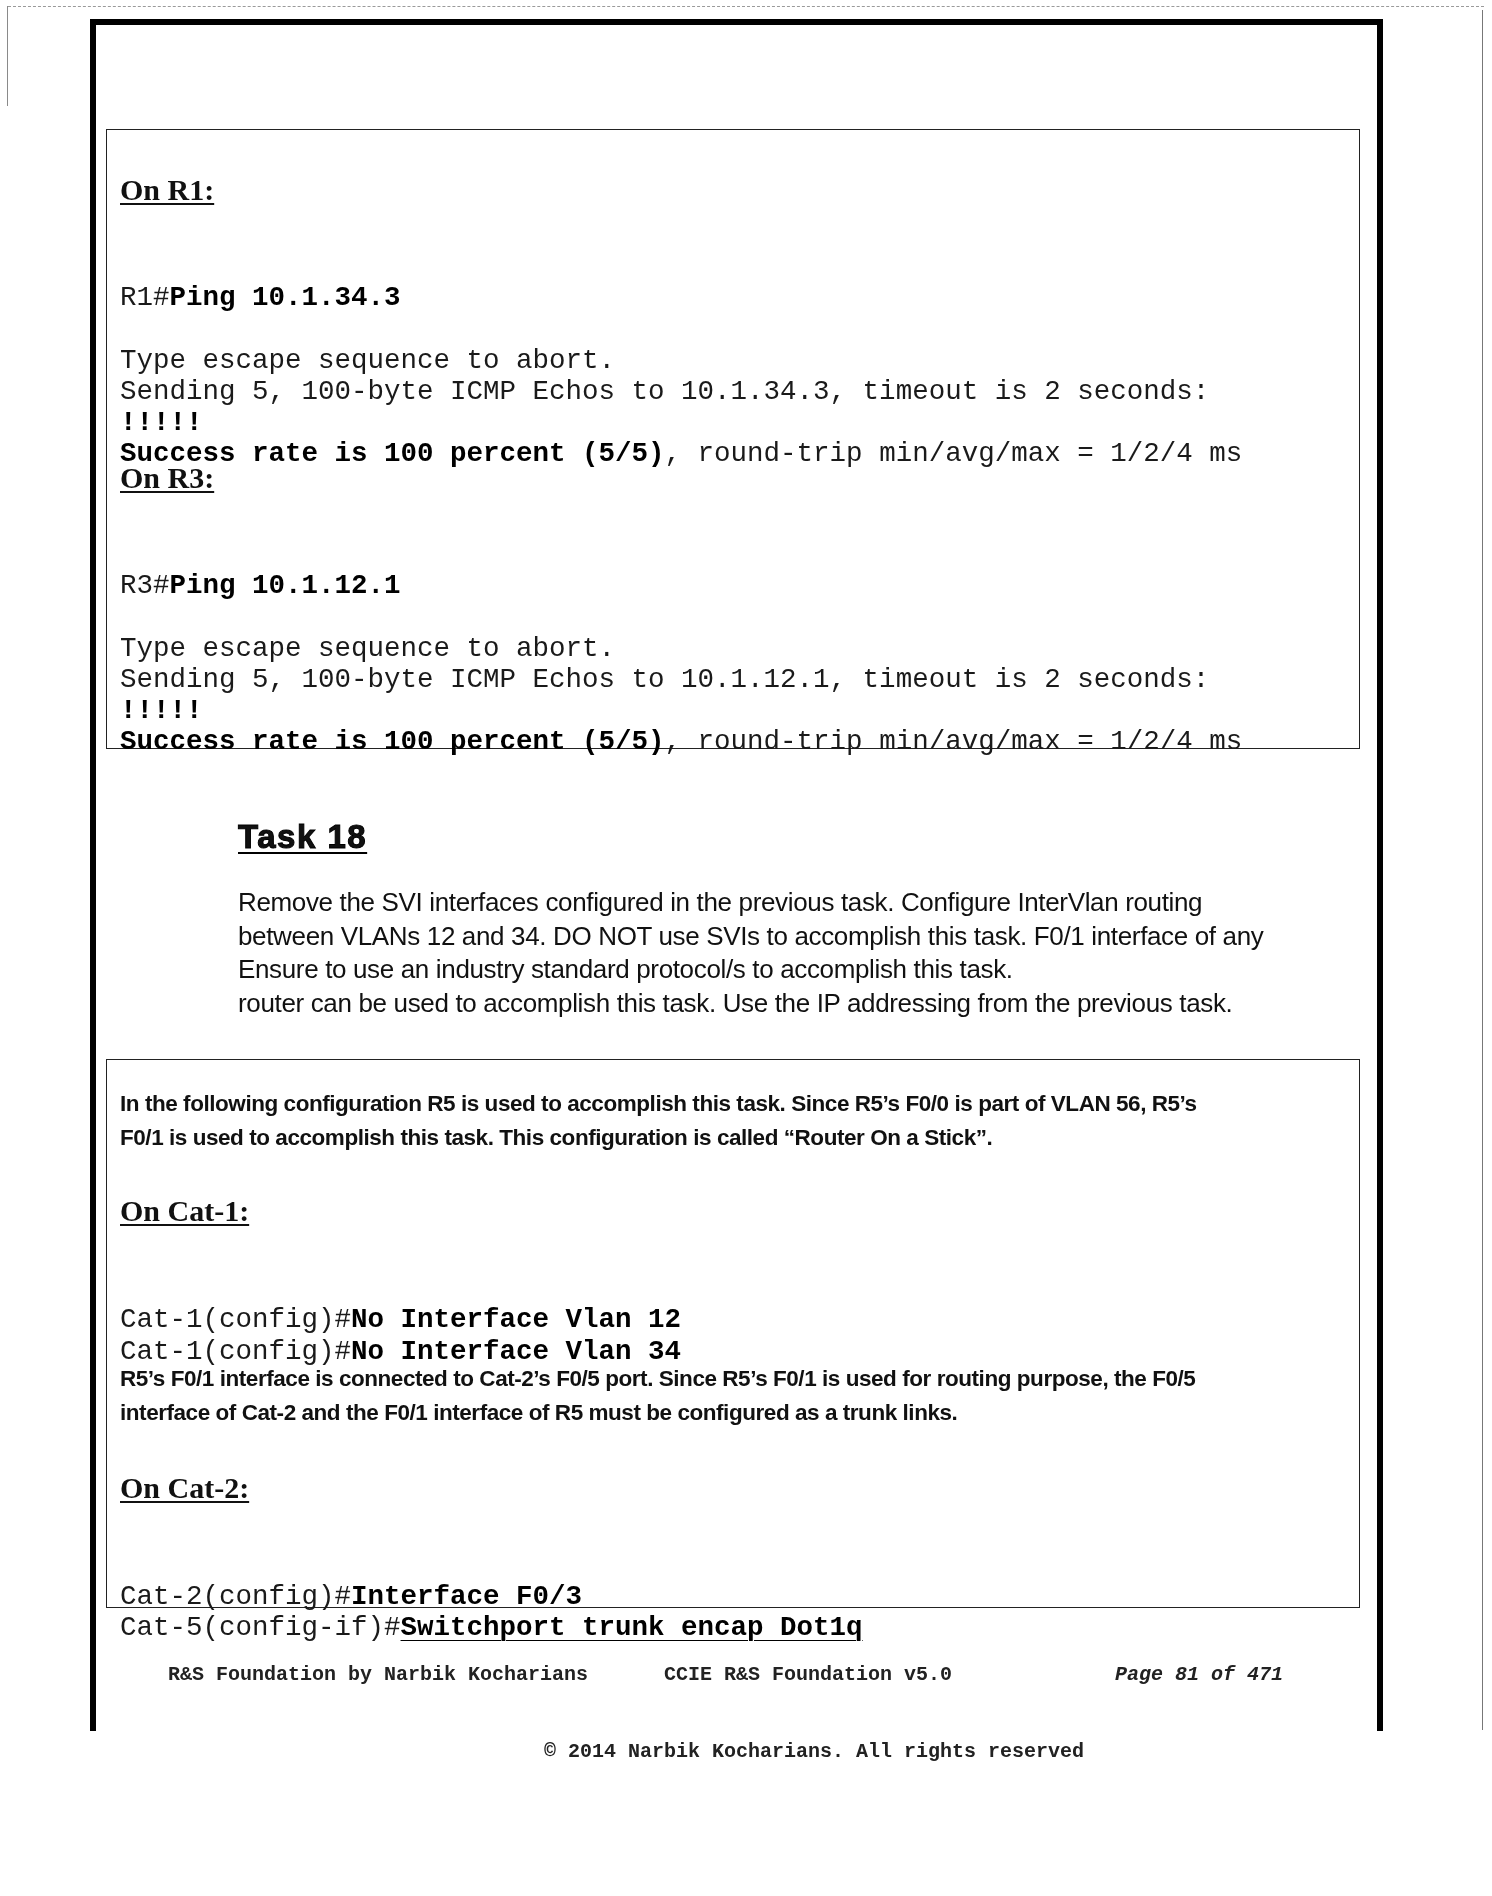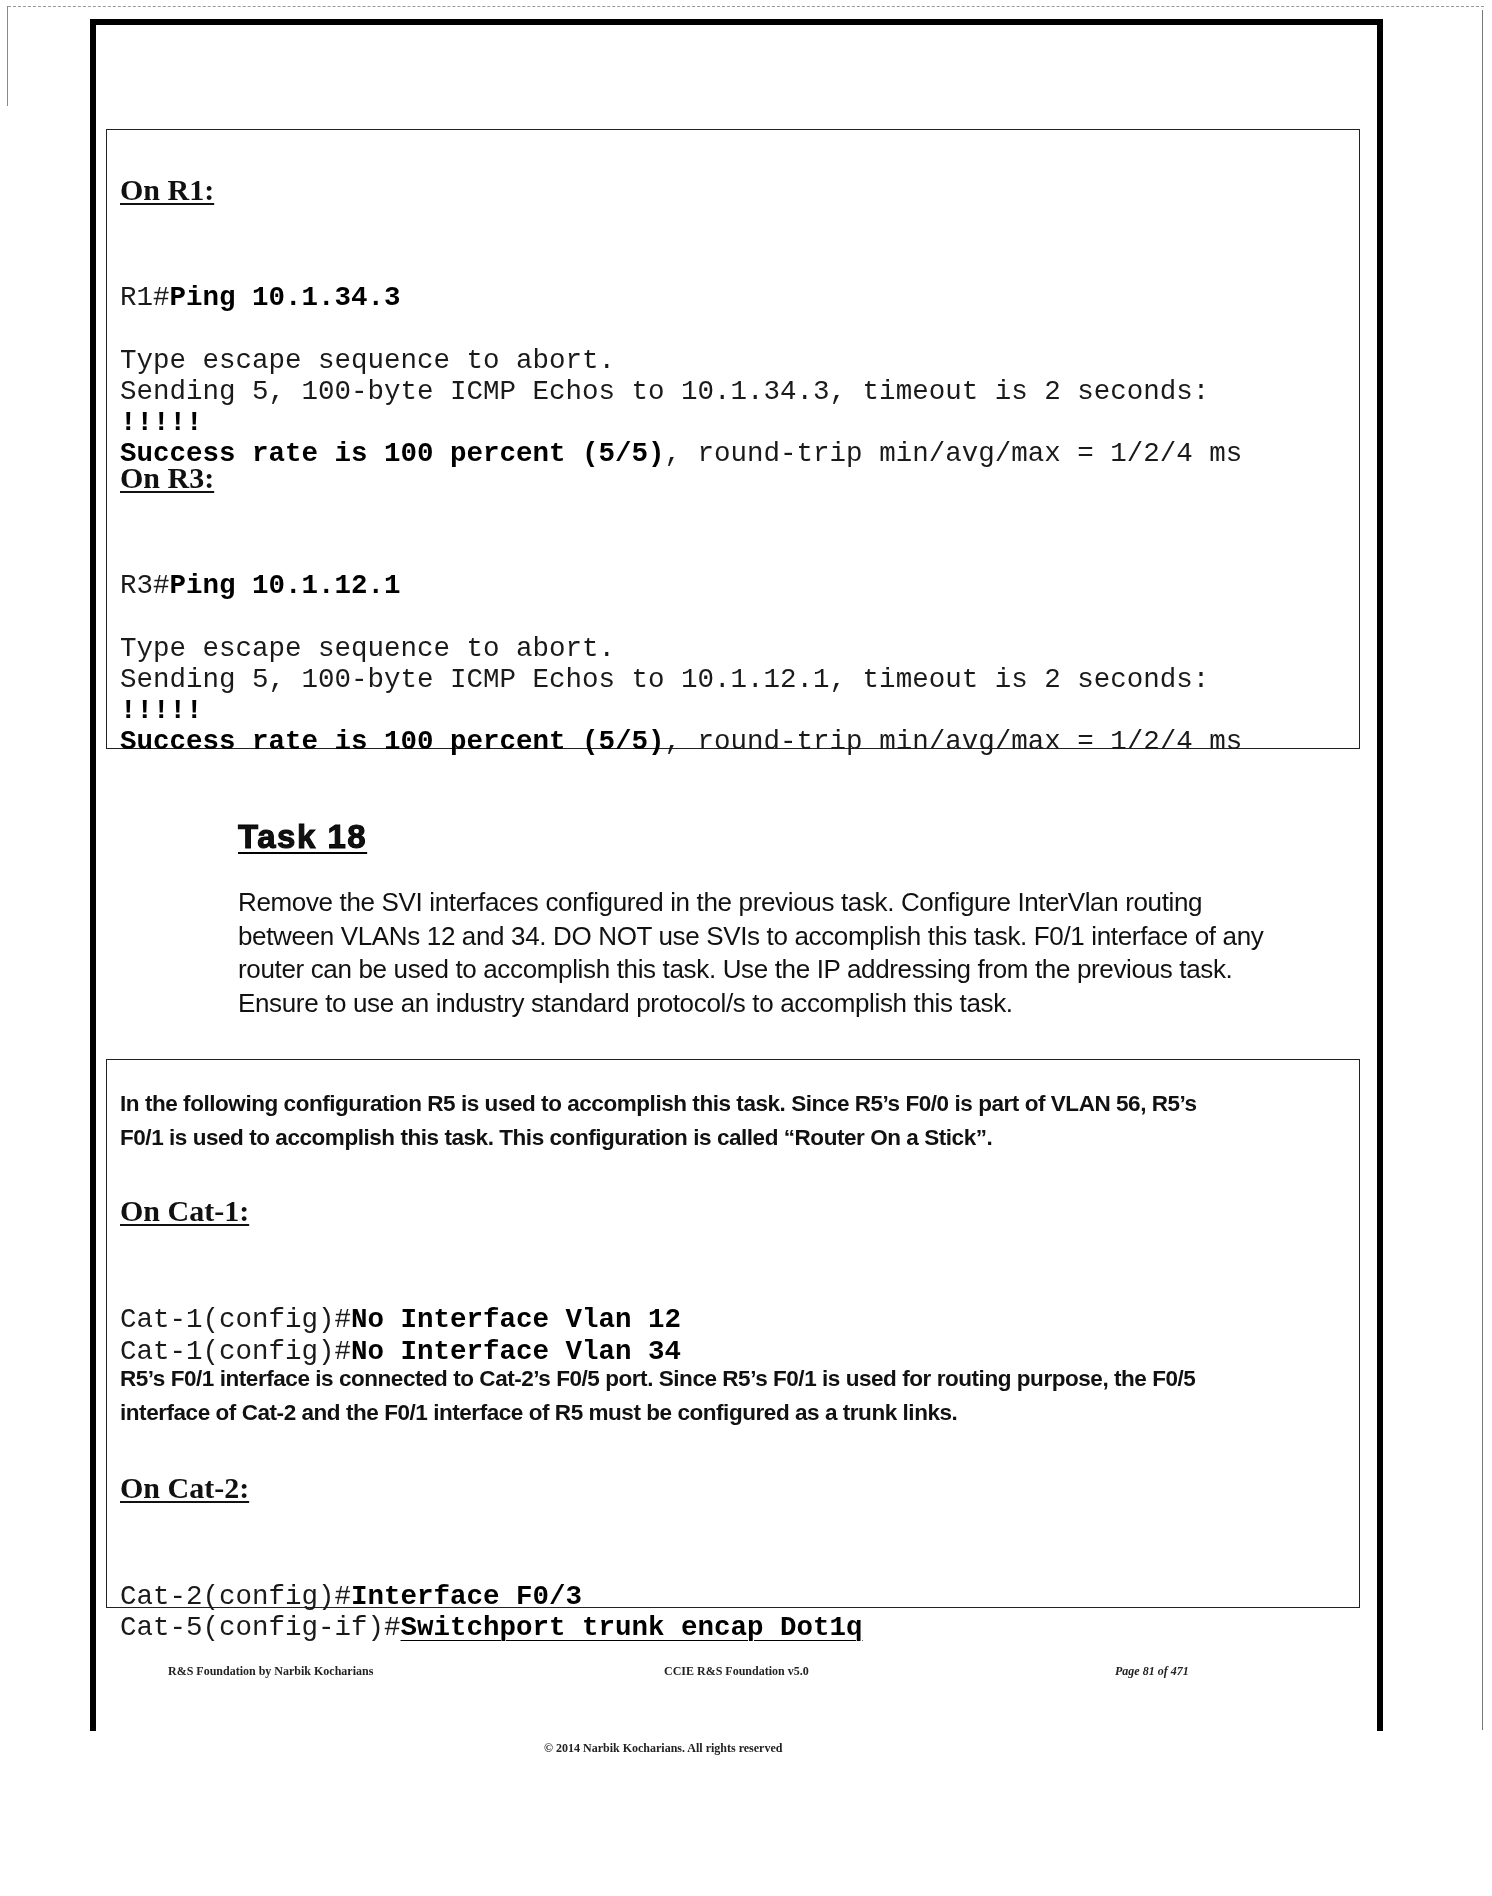--- a/index.html
+++ b/index.html
@@ -12,21 +12,21 @@
            border-top: 6px solid #000; border-left: 6px solid #000; border-right: 6px solid #000; box-sizing: border-box; }
   .box { border: 1.5px solid #222; box-sizing: border-box; }
   .box1 { left: 106px; top: 129px; width: 1254px; height: 620px; }
   .box2 { left: 106px; top: 1059px; width: 1254px; height: 549px; }
   .heading { font-family: "Liberation Serif", serif; font-weight: bold; font-size: 30px; text-decoration: underline; text-underline-offset: 3px; text-decoration-thickness: 1.5px; white-space: nowrap; line-height: 1; }
   .mono { font-family: "Liberation Mono", monospace; font-size: 27.5px; white-space: pre; line-height: 31px; color: #1a1a1a; margin-top: 48px; }
   .mono b { font-weight: bold; color: #000; }
   .task-title { font-family: "Liberation Sans", sans-serif; font-weight: 900; font-size: 33px; letter-spacing: 1.5px; text-decoration: underline; text-underline-offset: 4px; text-decoration-thickness: 2px; -webkit-text-stroke: 1px #000; line-height: 1; white-space: nowrap; }
   .task-text { font-family: "Liberation Sans", sans-serif; font-size: 26px; line-height: 33.5px; color: #111; letter-spacing: -0.35px; }
   .note { font-family: "Liberation Sans", sans-serif; font-weight: bold; font-size: 22.5px; line-height: 34px; color: #111; letter-spacing: -0.45px; }
-  .footer { font-family: Liberation Serif, serif; font-weight: bold; font-size: 12px; color: #222; white-space: nowrap; line-height: 1; }
+  .footer { font-family: Liberation Mono, monospace; font-weight: bold; font-size: 20px; color: #222; white-space: nowrap; line-height: 1; }
   .footer i { font-style: italic; }
 </style>
 </head>
 <body>
 
 <div class="abs scan-top"></div>
 <div class="abs scan-left"></div>
 <div class="abs scan-right"></div>
 
 <div class="abs frame"></div>
@@ -49,22 +49,22 @@
 <div class="abs mono" style="left:120px; top:585px;">Type escape sequence to abort.</div>
 <div class="abs mono" style="left:120px; top:616px;">Sending 5, 100-byte ICMP Echos to 10.1.12.1, timeout is 2 seconds:</div>
 <div class="abs mono" style="left:120px; top:647px;"><b>!!!!!</b></div>
 <div class="abs mono" style="left:120px; top:678px;"><b>Success rate is 100 percent (5/5)</b><span>, round-trip min/avg/max = 1/2/4 ms</span></div>
 
 <div class="abs task-title" style="left:238px; top:820px;">Task 18</div>
 
 <div class="abs task-text" style="left:238px; top:886px; width:1120px;">
   <div>Remove the SVI interfaces configured in the previous task. Configure InterVlan routing</div>
   <div>between VLANs 12 and 34. DO NOT use SVIs to accomplish this task. F0/1 interface of any</div>
+  <div>Ensure to use an industry standard protocol/s to accomplish this task.</div>
   <div>router can be used to accomplish this task. Use the IP addressing from the previous task.</div>
-  <div>Ensure to use an industry standard protocol/s to accomplish this task.</div>
 </div>
 
 <div class="abs box box2"></div>
 
 <div class="abs note" style="left:120px; top:1087px; width:1235px;">
   <div>In the following configuration R5 is used to accomplish this task. Since R5’s F0/0 is part of VLAN 56, R5’s</div>
   <div>F0/1 is used to accomplish this task. This configuration is called “Router On a Stick”.</div>
 </div>
 
 <div class="abs heading" style="left:120px; top:1196px;">On Cat-1:</div>

